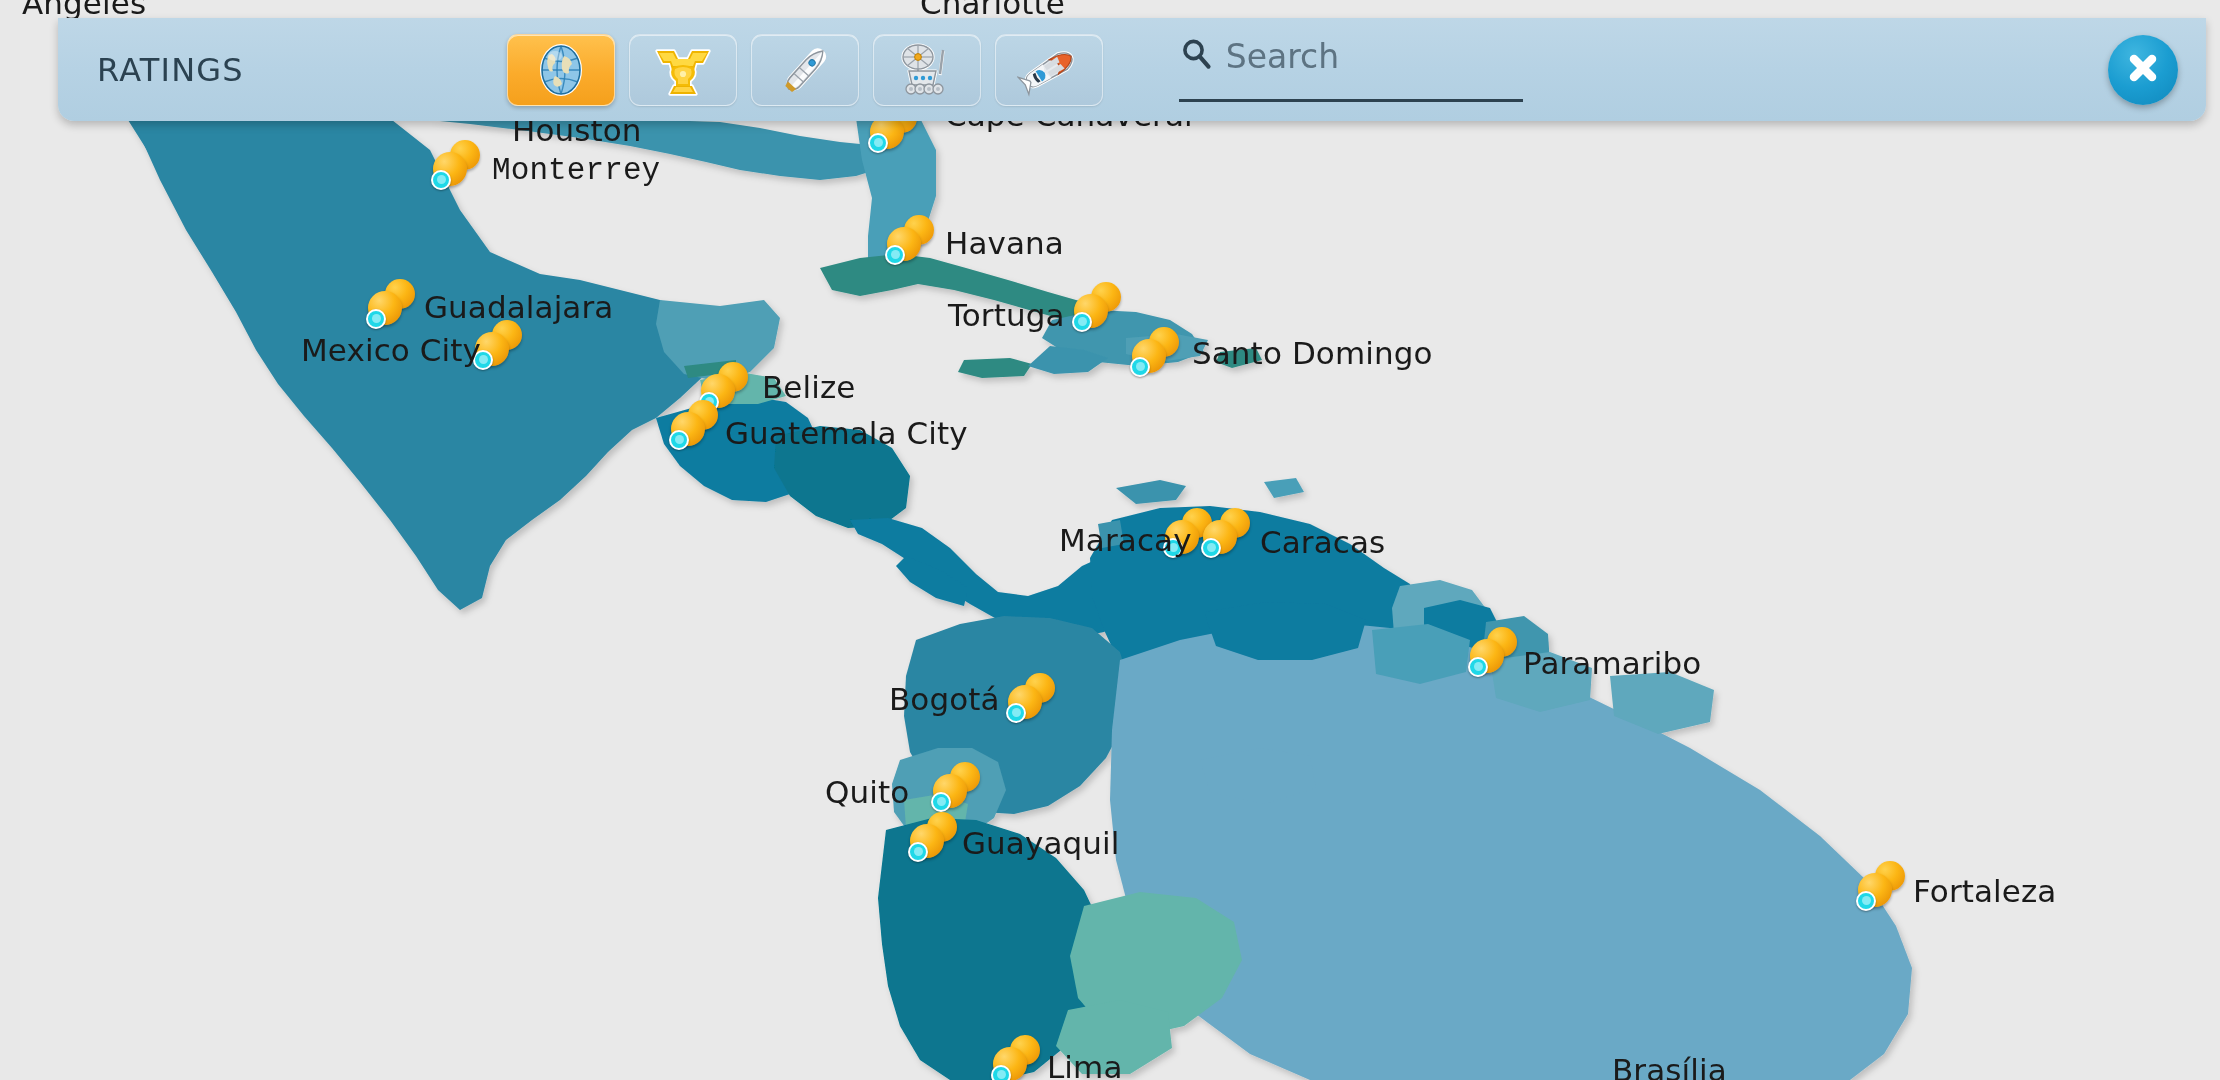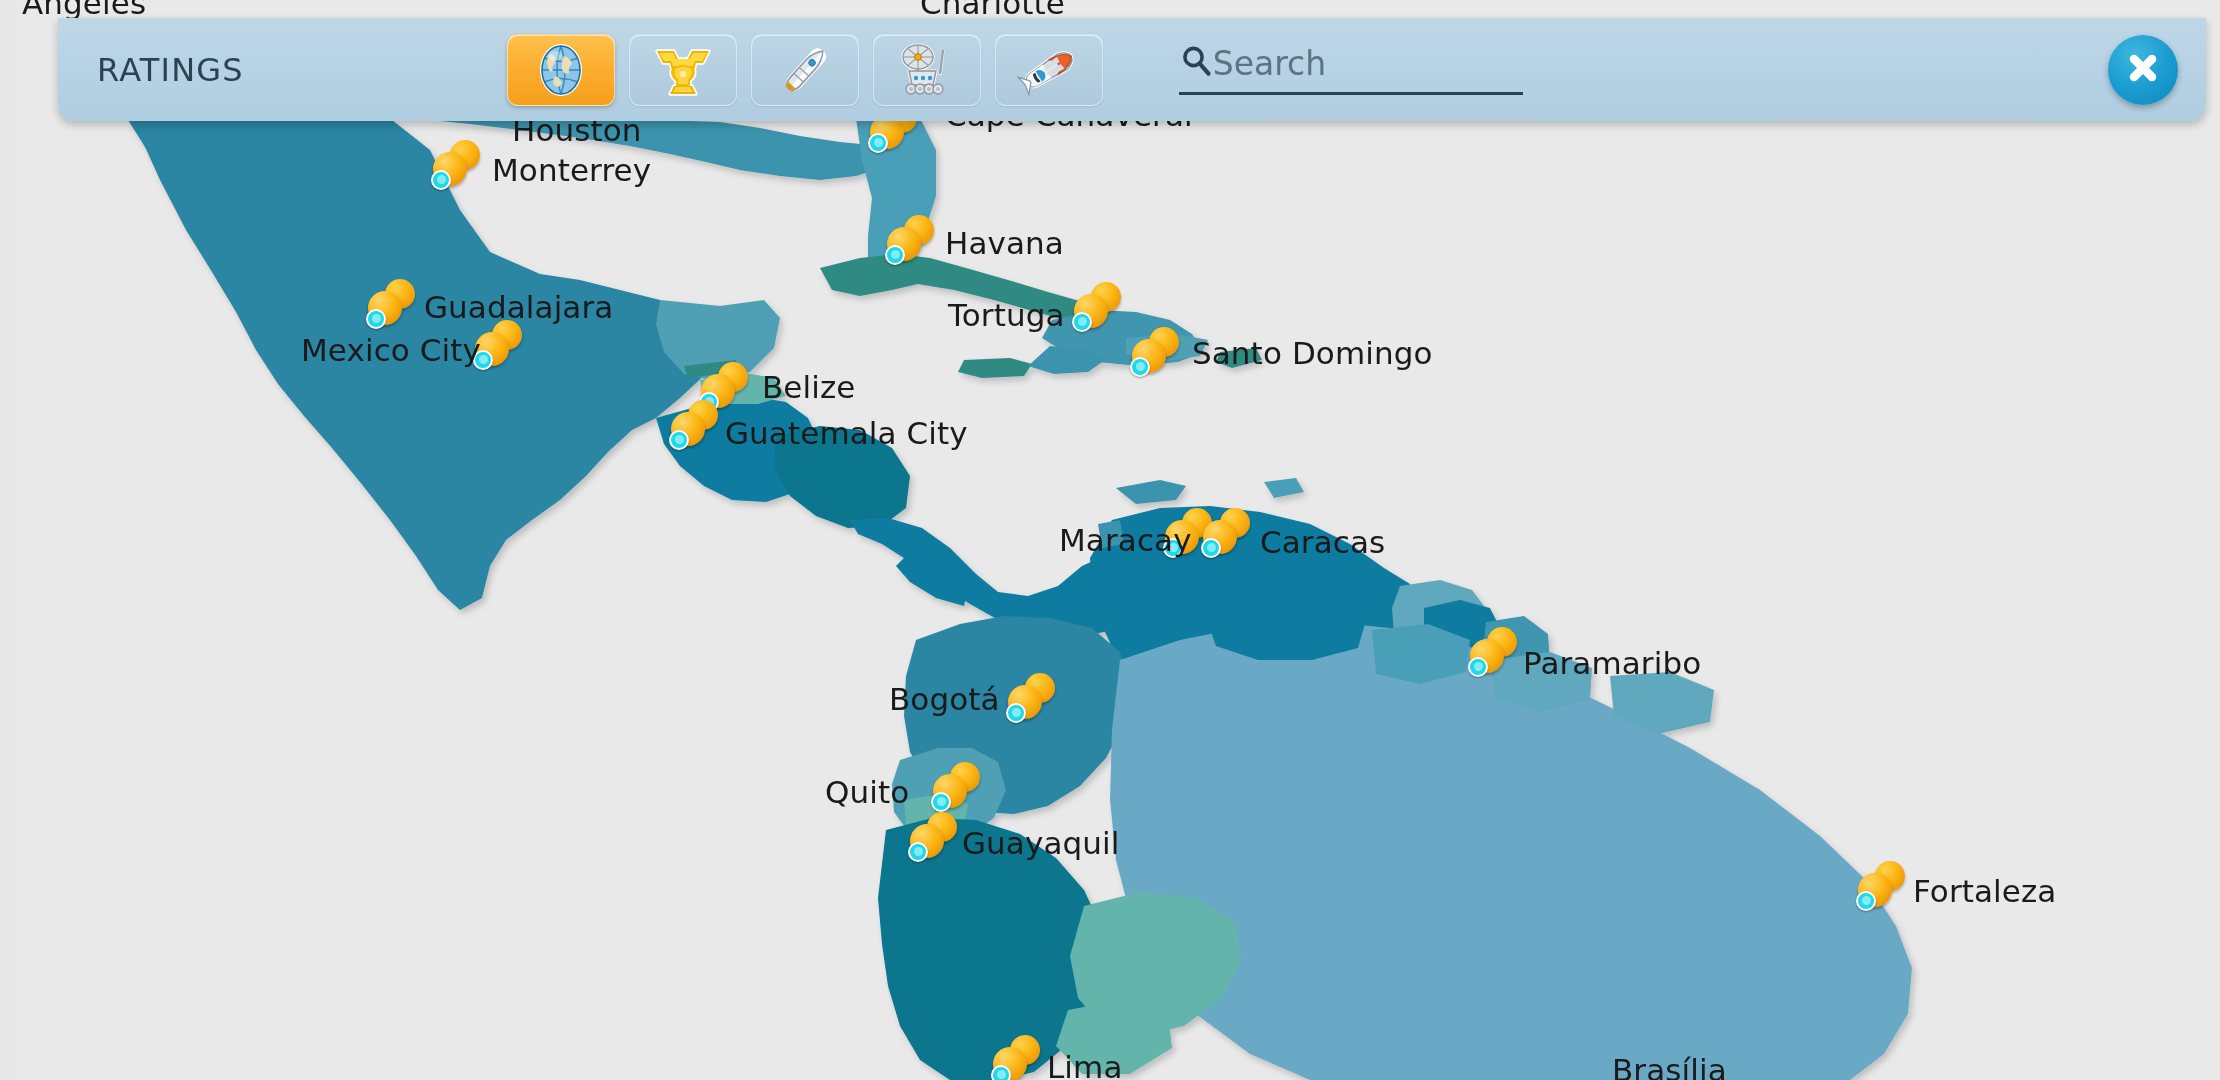--- a/index.html
+++ b/index.html
@@ -75,22 +75,22 @@
   }
   .cat-btn.active {
     background: linear-gradient(180deg, #ffc14d 0%, #fbab2b 55%, #f5a01c 100%);
     border: 1px solid rgba(255,255,255,0.55);
     box-shadow: inset 0 1px 0 rgba(255,255,255,0.60), 0 2px 4px rgba(0,0,0,0.22);
   }
   .cat-btn svg { display: block; }
 
   
   #search-box {
-    margin-left: 76px; display: flex; align-items: flex-start; 
-    border-bottom: 3px solid #2d4250; padding-bottom: 9px; width: 344px;
+    margin-left: 76px; display: flex; align-items: flex-start; gap: 13px;
+    border-bottom: 3px solid #2d4250; padding-bottom: 23px; width: 344px;
   }
   #search-icon { flex: 0 0 auto; margin-bottom: 1px; }
   #search-input {
     border: none; background: transparent; outline: none;
     font-family: "DejaVu Sans", "Liberation Sans", sans-serif;
     font-size: 33px; color: #3a4b57; width: 280px; padding: 0;
   }
   #search-input::placeholder { color: #5d7382; opacity: 1; }
 
   
@@ -214,21 +214,21 @@
     <div id="city-layer">
         <div class="city-label" style="left: 2px; top: -12px;">Angeles</div>
         <div class="city-label" style="left: 900px; top: -12px;">Charlotte</div>
         <div class="city-label" style="left: 492px; top: 115px;">Houston</div>
         <div class="pin" style="left: 408px; top: 140px;">
           <div class="head h1"></div>
           <div class="stem"></div>
           <div class="head h2"></div>
           <div class="base"></div>
         </div>
-        <div class="city-label" style="left: 472px; top: 155px;">Monterrey</div>
+        <div class="city-label" style="left: 472px; top: 155px; font-family: Liberation Mono, monospace;">Monterrey</div>
         <div class="pin" style="left: 845px; top: 103px;">
           <div class="head h1"></div>
           <div class="stem"></div>
           <div class="head h2"></div>
           <div class="base"></div>
         </div>
         <div class="city-label" style="left: 925px; top: 100px;">Cape Canaveral</div>
         <div class="pin" style="left: 862px; top: 215px;">
           <div class="head h1"></div>
           <div class="stem"></div>

